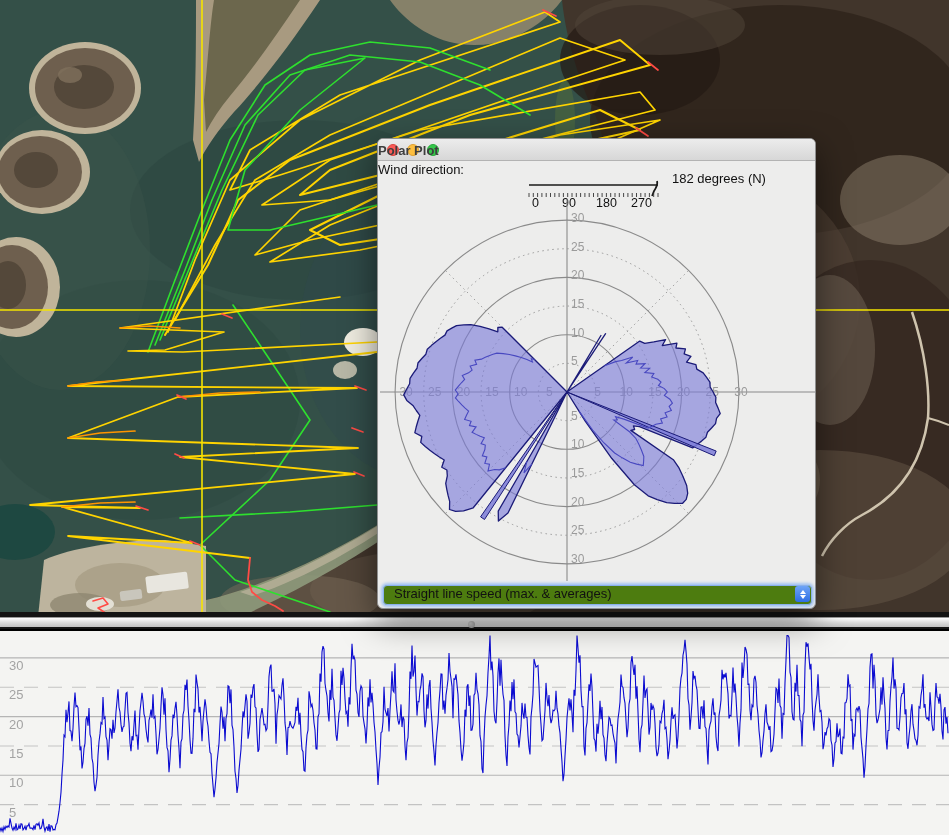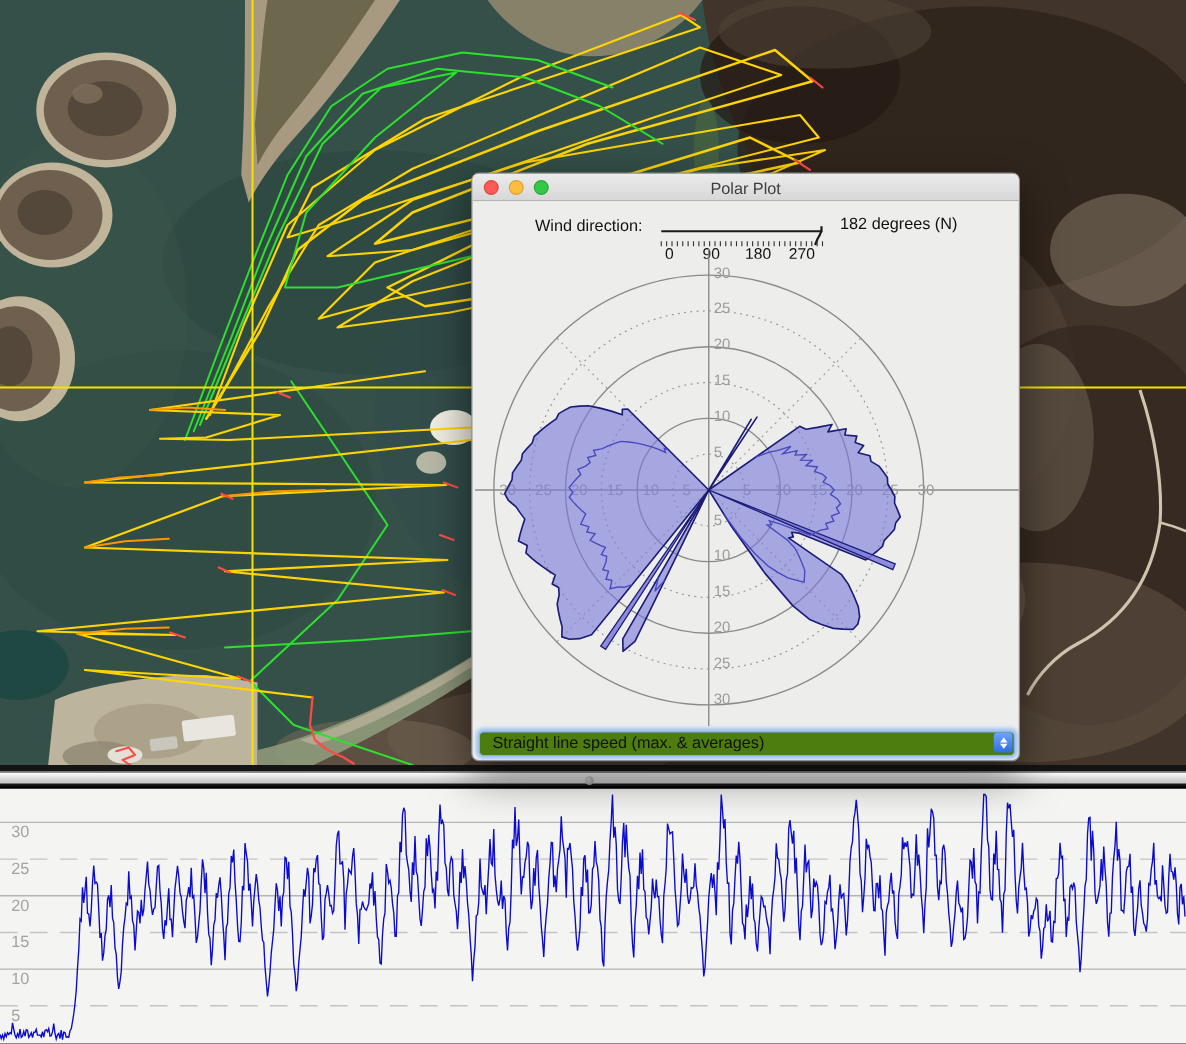--- a/index.html
+++ b/index.html
@@ -9,28 +9,28 @@
     background:linear-gradient(#ffffff,#d9d9d9 55%,#c2c2c2);border-top:1px solid #9a9a9a;
     border-bottom:2px solid #161616;box-sizing:border-box;}
   .splitter-dot{position:absolute;left:468px;top:3px;width:7px;height:7px;border-radius:50%;
     background:radial-gradient(circle at 35% 30%,#cfcfcf,#8f8f8f);}
   .chart{position:absolute;left:0;top:631px;width:949px;height:204px;background:#f4f4f2;}
   
   .polar-window{position:absolute;left:377px;top:138px;width:439px;height:471px;background:#ededec;
     border:1px solid #8f8f8f;border-radius:6px;box-shadow:0 12px 34px rgba(0,0,0,.5);box-sizing:border-box;}
   .titlebar{position:absolute;left:0;top:0;width:100%;height:22px;border-radius:5px 5px 0 0;
     background:linear-gradient(#ececec,#d7d7d7);border-bottom:1px solid #b3b3b3;box-sizing:border-box;}
-  .title{position:absolute;left:0;right:0;top:4px;text-align:center;font-size:13px;color:#3e3e3e;}
+  .title{position:absolute;left:0;right:0;top:4px;text-align:left;font-size:13px;color:#3e3e3e;font-weight:bold;}
   .traffic{position:absolute;left:9px;top:5px;display:flex;gap:8px;}
   .light{width:12px;height:12px;border-radius:50%;box-sizing:border-box;}
   .light.red{background:#fc5b57;border:1px solid #d94842;}
   .light.yellow{background:#fdbe3f;border:1px solid #dfa133;}
   .light.green{background:#34c84a;border:1px solid #2aa83c;}
   .controls{position:absolute;left:0;top:22px;width:100%;height:46px;}
-  .wd-label{position:absolute;left:0;top:12px;width:136px;text-align:right;font-size:13px;color:#111;}
+  .wd-label{position:absolute;left:0;top:1px;width:136px;font-size:13px;color:#111;}
   .slider-svg{position:absolute;left:146px;top:0px;}
   .wd-value{position:absolute;left:294px;top:10px;font-size:13px;color:#111;}
   .polar-svg{position:absolute;left:0;top:22px;}
   .dropdown{position:absolute;left:5px;top:446px;width:429px;height:20px;background:#4d7c0f;
     border:1px solid #8ab0ea;border-radius:4px;box-shadow:0 0 3px 2px rgba(100,160,245,.55);
     box-sizing:border-box;display:flex;align-items:flex-start;}
   .dropdown-text{font-size:13px;color:#111;margin-left:10px;flex:1;white-space:nowrap;overflow:hidden;}
   .stepper{width:15px;height:16px;margin-right:1px;border-radius:3px;
     background:linear-gradient(#6ea4f7,#2e6ee3);display:flex;flex-direction:column;
     align-items:center;justify-content:center;gap:1px;}

